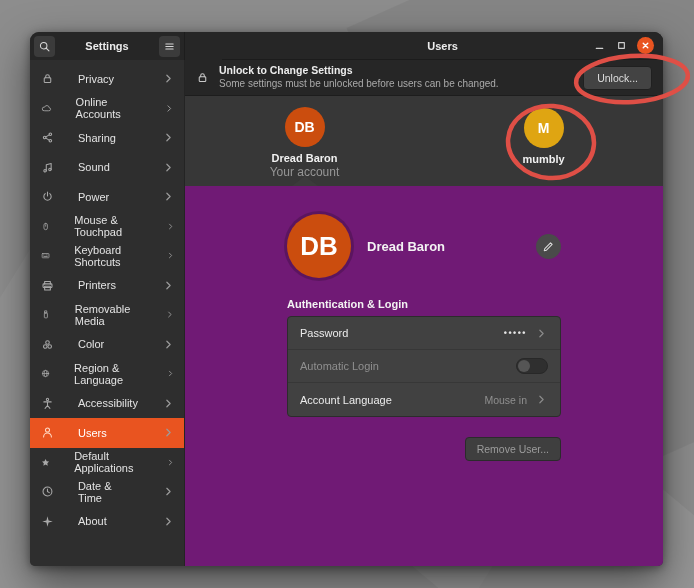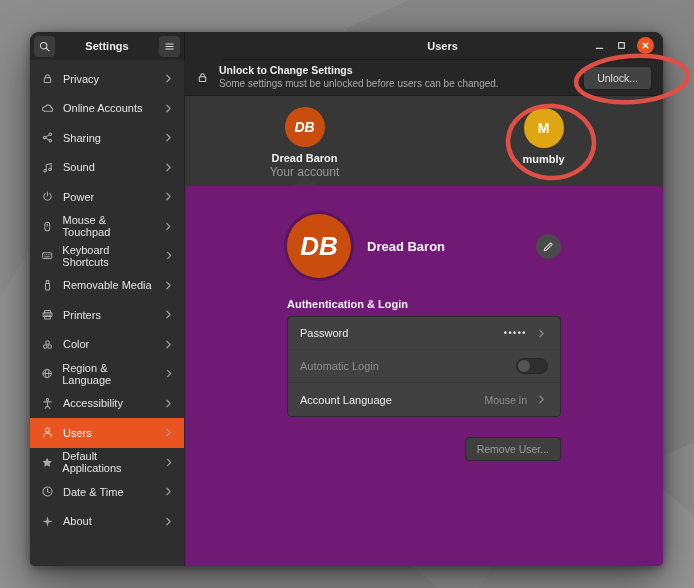--- a/index.html
+++ b/index.html
@@ -43,21 +43,21 @@
   .close-btn {
     width:17px; height:17px; border-radius:50%; background:var(--accent);
     color:#fff; display:flex; align-items:center; justify-content:center; cursor:pointer;
   }
 
   .body-row { flex:1; display:flex; min-height:0; }
 
   
   .sidebar { width:155px; flex:0 0 155px; background:#2e2e2e; border-right:1px solid #242424; padding-top:4px; }
   .side-item {
-    height:29.5px; display:flex; align-items:center; gap:9px;
+    height:29.5px; display:flex; align-items:center; gap:24px;
     padding:0 9px 0 11px; font-size:11px; color:#e3e3e3; cursor:pointer;
   }
   .side-item .s-icon { color:#a9a9a9; width:13px; height:13px; display:flex; align-items:center; }
   .side-item .chev { margin-left:auto; color:#9b9b9b; width:11px; height:11px; display:flex; align-items:center; }
   .side-item.selected { background:var(--accent); color:#ffffff; }
   .side-item.selected .s-icon { color:#ffd9c4; }
 
   
   .main { flex:1; display:flex; flex-direction:column; background:#701a75; min-width:0; }
   .banner {
@@ -73,21 +73,21 @@
     font-family:"Liberation Sans", sans-serif;
   }
 
   .carousel { height:90px; flex:0 0 90px; background:#373737; display:flex; position:relative; }
   .user-slot { flex:1; display:flex; flex-direction:column; align-items:center; justify-content:center; cursor:pointer; padding-top:3px; }
   .avatar-sm {
     width:40px; height:40px; border-radius:50%; color:#fff;
     display:flex; align-items:center; justify-content:center;
     font-size:14px; font-weight:bold;
   }
-  .bg-primary { background:var(--avatar-primary);font-style:italic; }
+  .bg-primary { background:var(--avatar-primary); }
   .bg-secondary { background:var(--avatar-secondary); }
   .user-name { margin-top:5px; font-size:11px; font-weight:bold; color:#f1f1f1; }
   .user-sub { margin-top:1px; font-size:12px; color:#969696; min-height:11px; }
   .caret {
     position:absolute; bottom:0; left:25%; transform:translateX(-50%);
     width:0; height:0; border-left:13px solid transparent; border-right:13px solid transparent;
     border-bottom:10px solid #3b3b3b;
   }
 
   .content { flex:1; display:flex; flex-direction:column; overflow:hidden; }
@@ -297,40 +297,40 @@
     <span class="label">Keyboard Shortcuts</span>
     <span class="chev" hidden="" style="width: 13px; height: 13px; display: inline-flex;">
             <svg viewBox="0 0 16 16" width="100%" height="100%" fill="none" stroke="currentColor" stroke-width="1.5" stroke-linecap="round" stroke-linejoin="round">
               <path d="M6 4l4 4-4 4"></path>
             </svg>
           </span>
   </div>
         <div class="side-item">
     <span class="s-icon" style="width: 13px; height: 13px; display: inline-flex;">
             <svg viewBox="0 0 16 16" width="100%" height="100%" fill="none" stroke="currentColor" stroke-width="1.3" stroke-linecap="round" stroke-linejoin="round">
-              <rect x="5.5" y="5.5" width="5" height="8" rx="1"></rect>
-              <rect x="6.5" y="2" width="3" height="3.5"></rect>
-            </svg>
-          </span>
-    <span class="label">Removable Media</span>
-    <span class="chev" hidden="" style="width: 13px; height: 13px; display: inline-flex;">
-            <svg viewBox="0 0 16 16" width="100%" height="100%" fill="none" stroke="currentColor" stroke-width="1.5" stroke-linecap="round" stroke-linejoin="round">
-              <path d="M6 4l4 4-4 4"></path>
-            </svg>
-          </span>
-  </div>
-        <div class="side-item">
-    <span class="s-icon" style="width: 13px; height: 13px; display: inline-flex;">
-            <svg viewBox="0 0 16 16" width="100%" height="100%" fill="none" stroke="currentColor" stroke-width="1.3" stroke-linecap="round" stroke-linejoin="round">
               <path d="M4.5 6V3h7v3"></path>
               <rect x="2.5" y="6" width="11" height="4.5" rx="1"></rect>
               <rect x="4.5" y="9" width="7" height="4.5"></rect>
             </svg>
           </span>
     <span class="label">Printers</span>
+    <span class="chev" hidden="" style="width: 13px; height: 13px; display: inline-flex;">
+            <svg viewBox="0 0 16 16" width="100%" height="100%" fill="none" stroke="currentColor" stroke-width="1.5" stroke-linecap="round" stroke-linejoin="round">
+              <path d="M6 4l4 4-4 4"></path>
+            </svg>
+          </span>
+  </div>
+        <div class="side-item">
+    <span class="s-icon" style="width: 13px; height: 13px; display: inline-flex;">
+            <svg viewBox="0 0 16 16" width="100%" height="100%" fill="none" stroke="currentColor" stroke-width="1.3" stroke-linecap="round" stroke-linejoin="round">
+              <rect x="5.5" y="5.5" width="5" height="8" rx="1"></rect>
+              <rect x="6.5" y="2" width="3" height="3.5"></rect>
+            </svg>
+          </span>
+    <span class="label">Removable Media</span>
     <span class="chev" hidden="" style="width: 13px; height: 13px; display: inline-flex;">
             <svg viewBox="0 0 16 16" width="100%" height="100%" fill="none" stroke="currentColor" stroke-width="1.5" stroke-linecap="round" stroke-linejoin="round">
               <path d="M6 4l4 4-4 4"></path>
             </svg>
           </span>
   </div>
         <div class="side-item">
     <span class="s-icon" style="width: 13px; height: 13px; display: inline-flex;">
             <svg viewBox="0 0 16 16" width="100%" height="100%" fill="none" stroke="currentColor" stroke-width="1.3" stroke-linecap="round" stroke-linejoin="round">
               <circle cx="8" cy="5.5" r="2.2"></circle>

